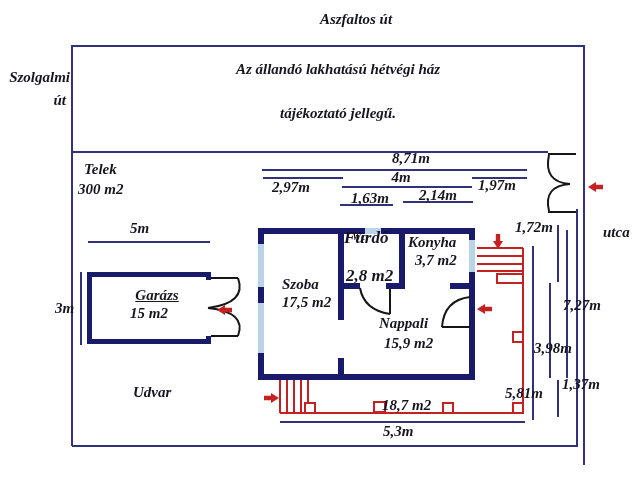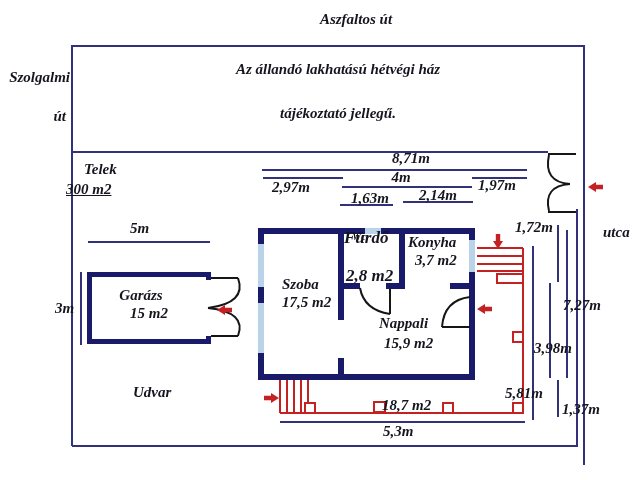--- a/index.html
+++ b/index.html
@@ -118,47 +118,47 @@
       <use href="#arr" transform="translate(588,187)"></use>
       <use href="#arr" transform="translate(477,309)"></use>
       <use href="#arr" transform="translate(217,310)"></use>
       <use href="#arr" transform="translate(279,398) rotate(180)"></use>
       <use href="#arr" transform="translate(498,249) rotate(-90)"></use>
     </g>
   </svg>
 
   <div class="lbl ctr" style="left:280px;top:11px;width:152px;">Aszfaltos út</div>
   <div class="lbl rgt" style="left:2px;top:69px;width:68px;">Szolgalmi</div>
-  <div class="lbl rgt" style="left:2px;top:108px;width:64px;text-align:right;">út</div>
+  <div class="lbl rgt" style="left:2px;top:92px;width:64px;text-align:right;">út</div>
   <div class="lbl ctr" style="left:212px;top:61px;width:252px;">Az állandó lakhatású hétvégi ház</div>
   <div class="lbl ctr" style="left:212px;top:105px;width:252px;">tájékoztató jellegű.</div>
   <div class="lbl" style="left:84px;top:161px;">Telek</div>
-  <div class="lbl" style="left:66px;top:181px;text-decoration:underline;">300 m2</div>
+  <div class="lbl" style="left:78px;top:181px;">300 m2</div>
   <div class="lbl" style="left:133px;top:384px;">Udvar</div>
   <div class="lbl" style="left:603px;top:224px;">utca</div>
 
   <div class="lbl ctr" style="left:377px;top:150px;width:68px;">8,71m</div>
   <div class="lbl ctr" style="left:381px;top:169px;width:40px;">4m</div>
   <div class="lbl" style="left:272px;top:179px;">2,97m</div>
   <div class="lbl" style="left:478px;top:177px;">1,97m</div>
   <div class="lbl" style="left:351px;top:190px;">1,63m</div>
   <div class="lbl" style="left:419px;top:187px;">2,14m</div>
 
   <div class="lbl" style="left:130px;top:220px;">5m</div>
   <div class="lbl" style="left:55px;top:300px;">3m</div>
 
   <div class="lbl" style="left:515px;top:219px;">1,72m</div>
   <div class="lbl" style="left:563px;top:297px;">7,27m</div>
   <div class="lbl" style="left:534px;top:340px;">3,98m</div>
   <div class="lbl" style="left:505px;top:385px;">5,81m</div>
-  <div class="lbl" style="left:562px;top:401px;">1,37m</div>
+  <div class="lbl" style="left:562px;top:376px;">1,37m</div>
 
   <div class="lbl" style="left:383px;top:423px;">5,3m</div>
 
-  <div class="lbl ctr" style="left:104px;top:287px;width:74px;">Garázs</div>
+  <div class="lbl ctr" style="left:120px;top:287px;width:74px;text-decoration:underline;">Garázs</div>
   <div class="lbl ctr" style="left:112px;top:305px;width:74px;">15 m2</div>
   <div class="lbl" style="left:282px;top:276px;">Szoba</div>
   <div class="lbl" style="left:282px;top:294px;">17,5 m2</div>
   <div class="lbl" style="left:344px;top:229px;font-size:17px;">Fürdő</div>
   <div class="lbl" style="left:349px;top:231px;font-size:10px;">-Wc</div>
   <div class="lbl" style="left:346px;top:267px;font-size:17px;">2,8 m2</div>
   <div class="lbl" style="left:408px;top:234px;">Konyha</div>
   <div class="lbl" style="left:415px;top:252px;">3,7 m2</div>
   <div class="lbl" style="left:379px;top:315px;">Nappali</div>
   <div class="lbl" style="left:384px;top:335px;">15,9 m2</div>

